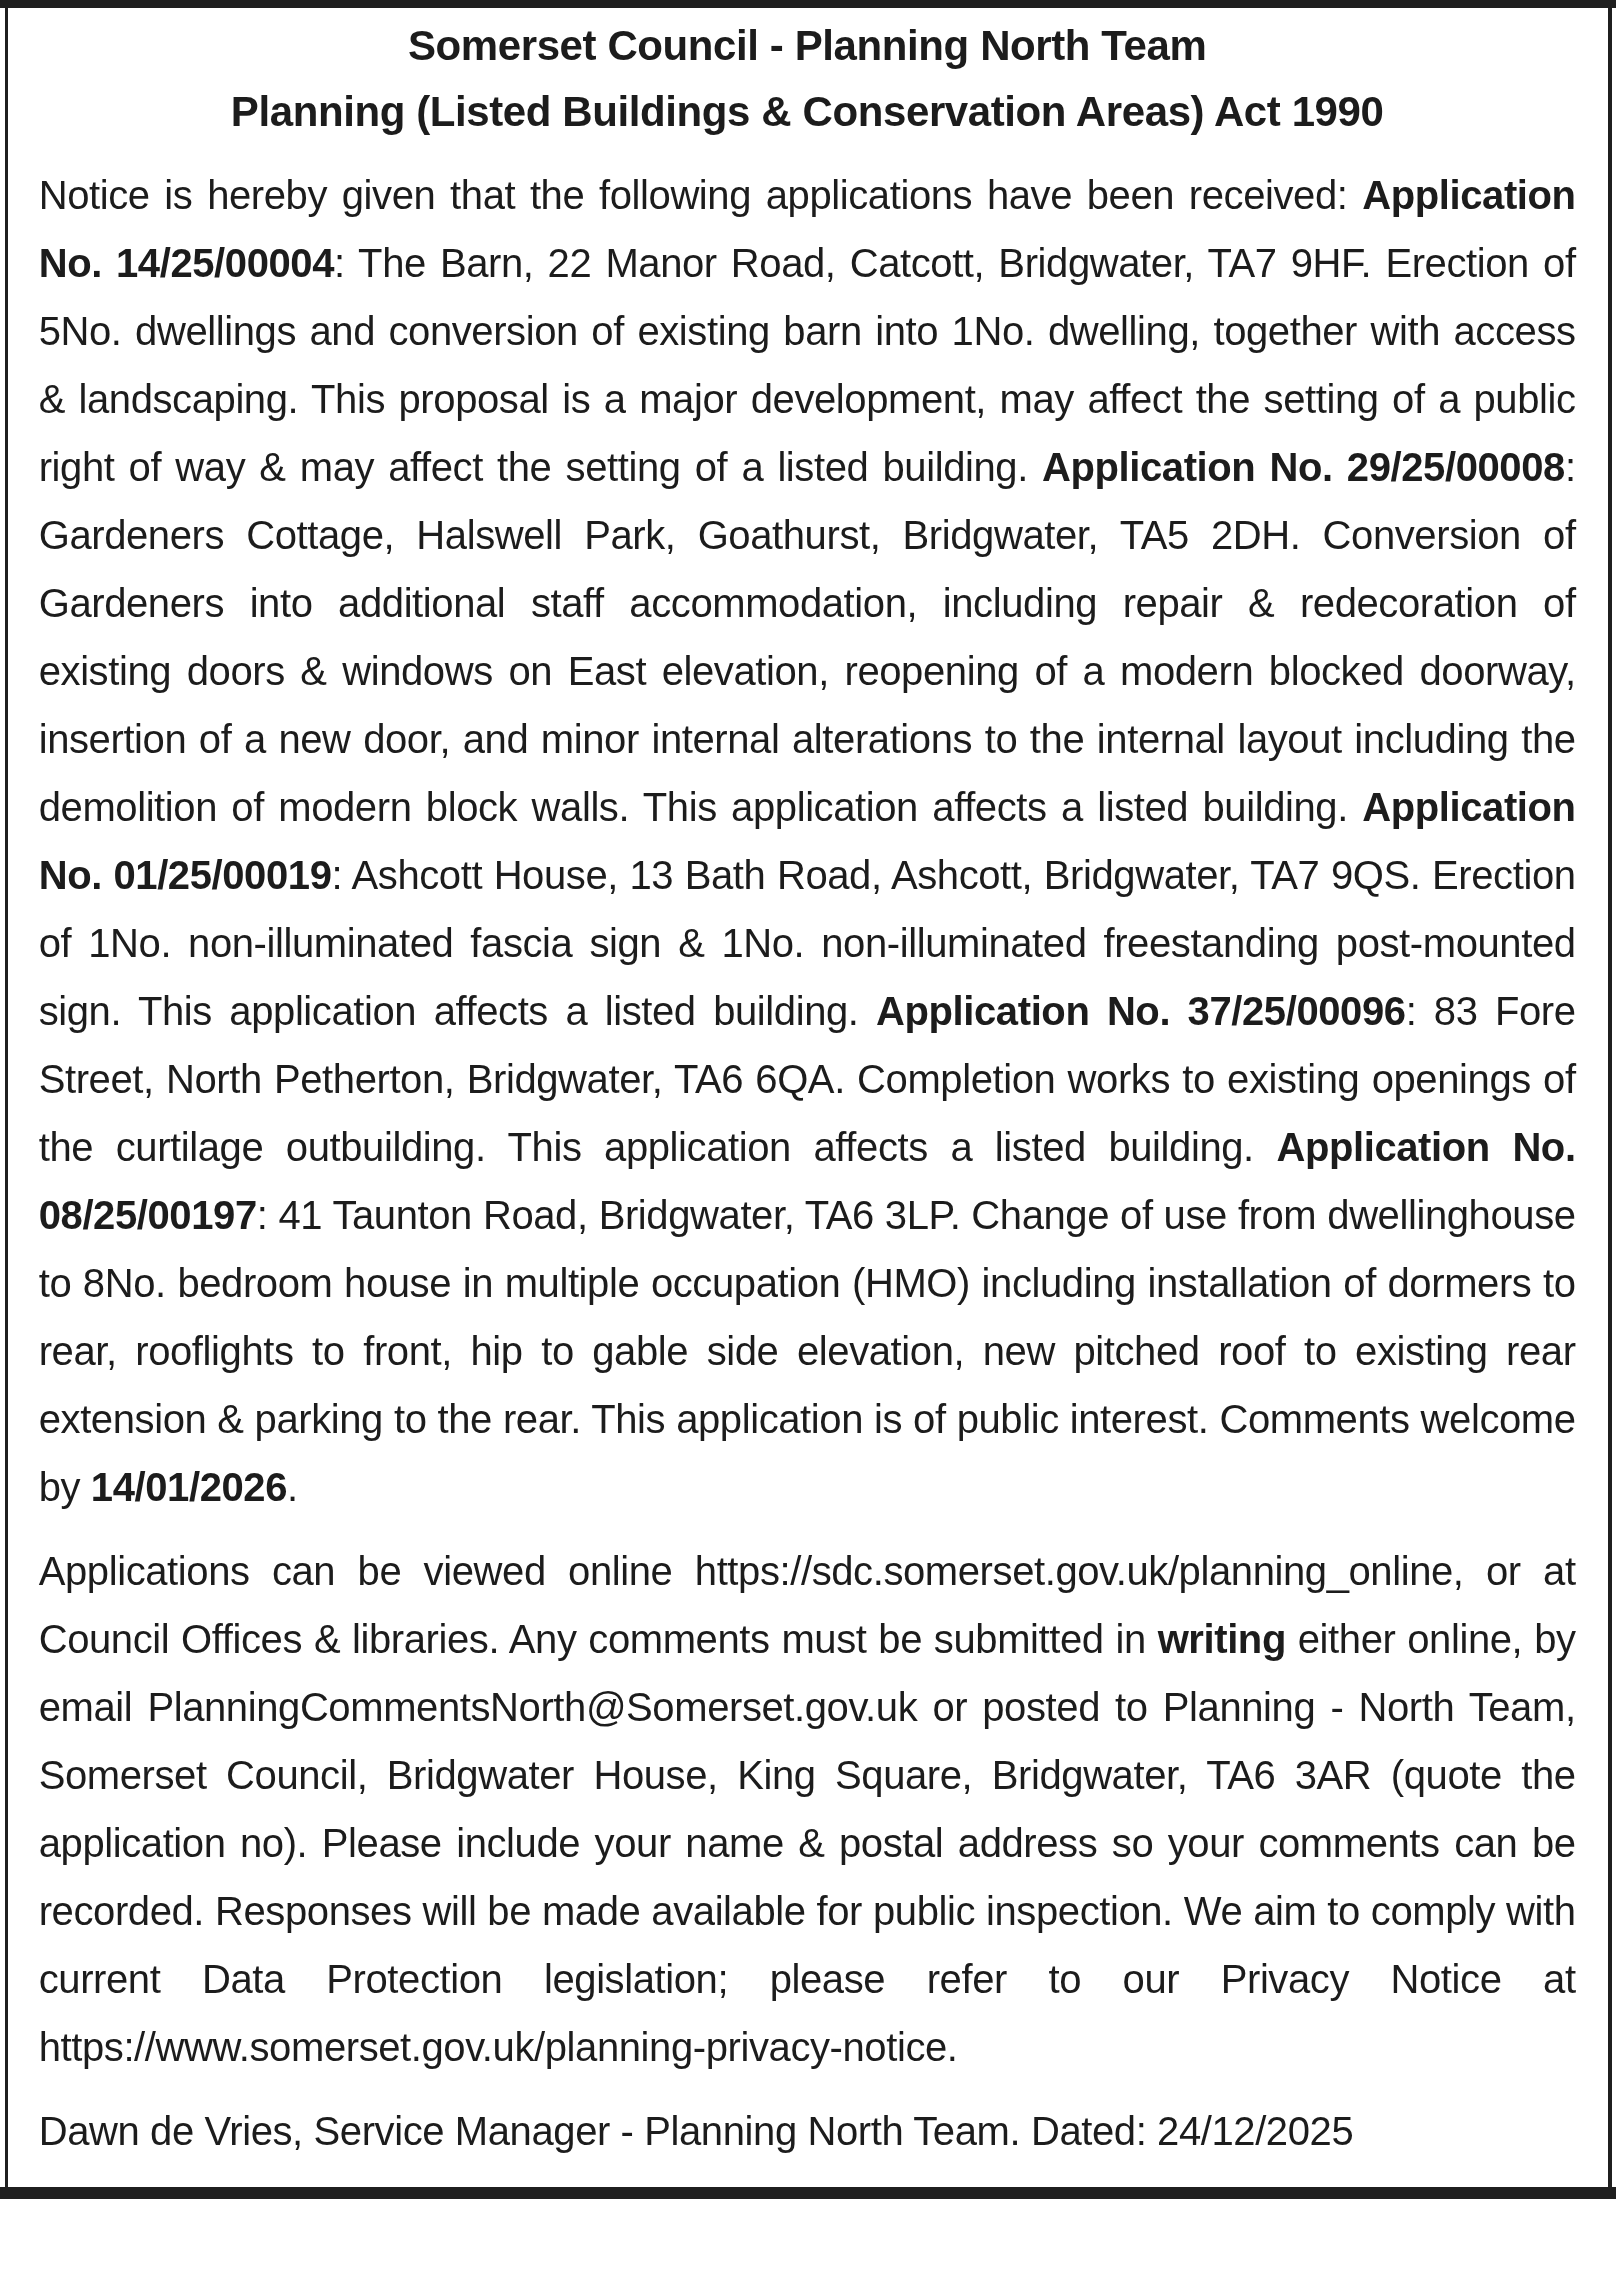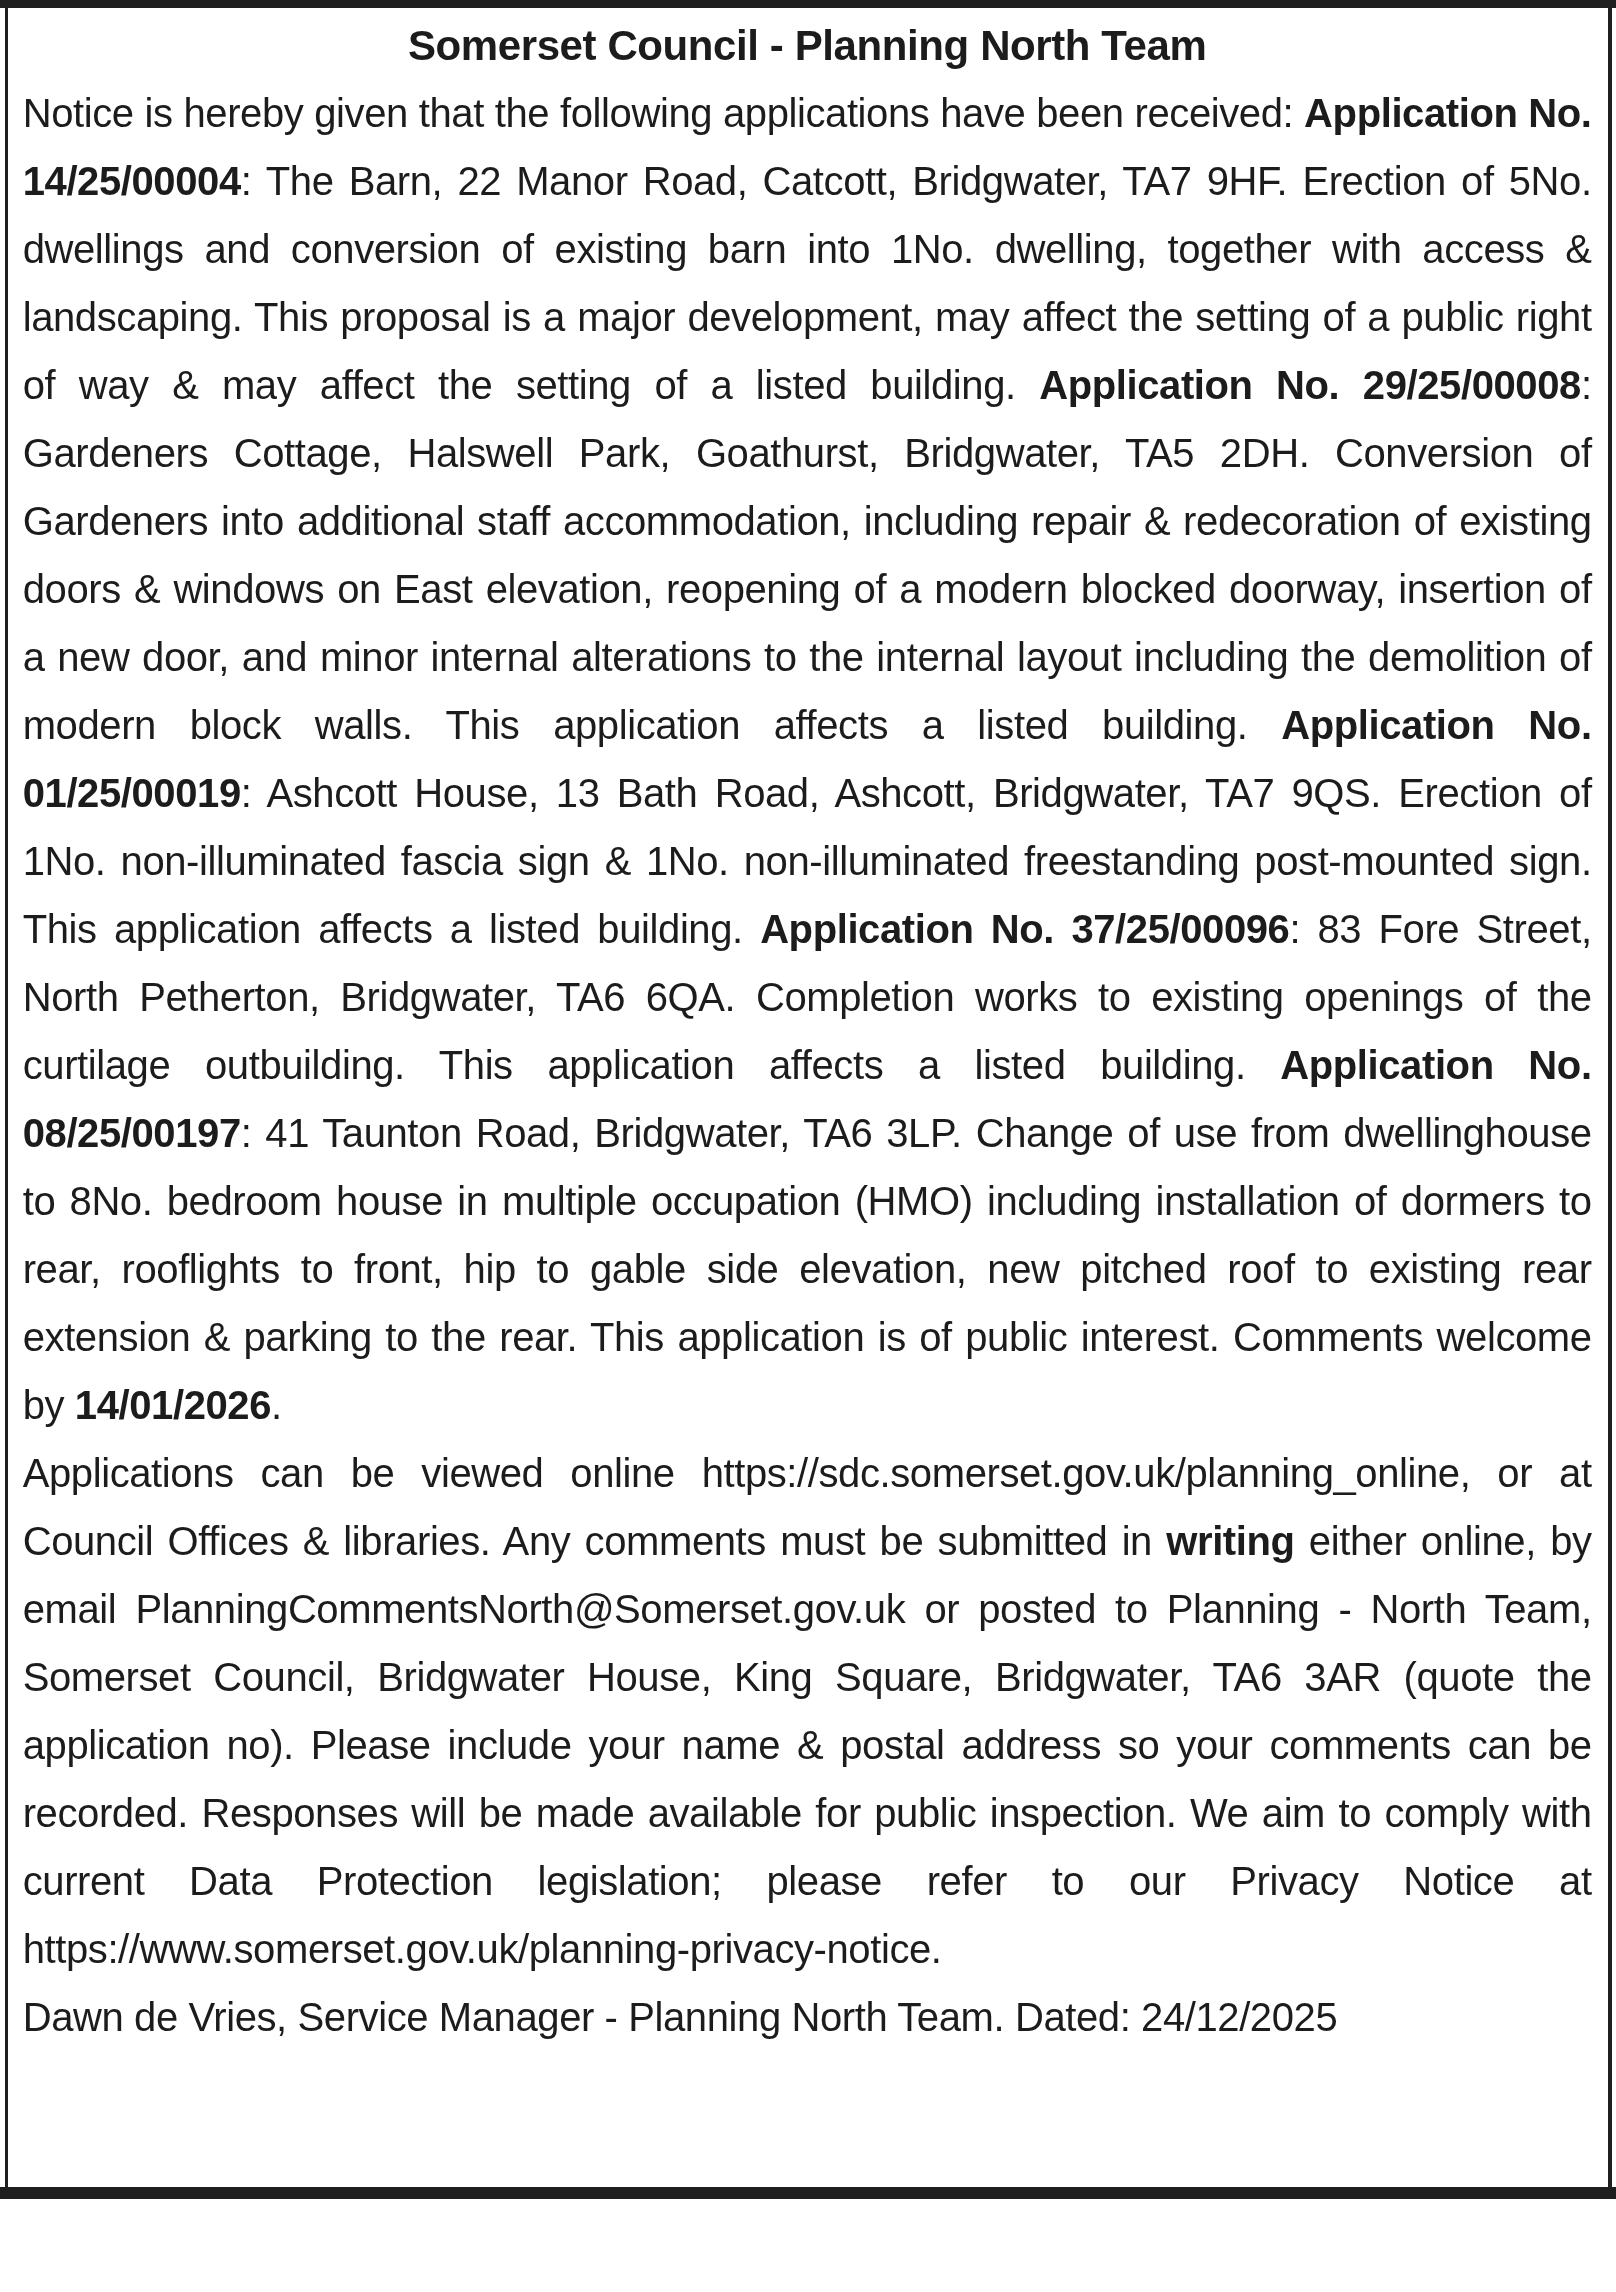--- a/index.html
+++ b/index.html
@@ -45,38 +45,39 @@
     font-size: 42px;
     line-height: 66px;
     letter-spacing: -0.4px;
   }
   .notice-body {
     font-size: 40px;
     line-height: 68px;
     letter-spacing: -0.4px;
   }
   .notice-body p {
-    margin: 0;
+    margin: 16px;
     text-align: justify;
   }
   .notice-body p.left {
     text-align: left;
   }
   .notice-body b {
     font-weight: bold;
   }
 </style>
 </head>
 <body>
 
 <div class="page">
   <div class="bar top"></div>
   <div class="notice">
     <div class="notice-header" id="notice-header">
         <div>Somerset Council - Planning North Team</div>
+        <div>Planning (Listed Buildings &amp; Conservation Areas) Act 1990</div>
       </div>
     <div class="notice-body" id="notice-body">
         <p><span>Notice is hereby given that the following applications have been received: </span><b>Application No. 14/25/00004</b><span>: The Barn, 22 Manor Road, Catcott, Bridgwater, TA7 9HF. Erection of 5No. dwellings and conversion of existing barn into 1No. dwelling, together with access &amp; landscaping. This proposal is a major development, may affect the setting of a public right of way &amp; may affect the setting of a listed building. </span><b>Application No. 29/25/00008</b><span>: Gardeners Cottage, Halswell Park, Goathurst, Bridgwater, TA5 2DH. Conversion of Gardeners into additional staff accommodation, including repair &amp; redecoration of existing doors &amp; windows on East elevation, reopening of a modern blocked doorway, insertion of a new door, and minor internal alterations to the internal layout including the demolition of modern block walls. This application affects a listed building. </span><b>Application No. 01/25/00019</b><span>: Ashcott House, 13 Bath Road, Ashcott, Bridgwater, TA7 9QS. Erection of 1No. non-illuminated fascia sign &amp; 1No. non-illuminated freestanding post-mounted sign. This application affects a listed building. </span><b>Application No. 37/25/00096</b><span>: 83 Fore Street, North Petherton, Bridgwater, TA6 6QA. Completion works to existing openings of the curtilage outbuilding. This application affects a listed building. </span><b>Application No. 08/25/00197</b><span>: 41 Taunton Road, Bridgwater, TA6 3LP. Change of use from dwellinghouse to 8No. bedroom house in multiple occupation (HMO) including installation of dormers to rear, rooflights to front, hip to gable side elevation, new pitched roof to existing rear extension &amp; parking to the rear. This application is of public interest. Comments welcome by </span><b>14/01/2026</b><span>.</span></p>
         <p><span>Applications can be viewed online https://sdc.somerset.gov.uk/planning_online, or at Council Offices &amp; libraries. Any comments must be submitted in </span><b>writing</b><span> either online, by email PlanningCommentsNorth@Somerset.gov.uk or posted to Planning - North Team, Somerset Council, Bridgwater House, King Square, Bridgwater, TA6 3AR (quote the application no). Please include your name &amp; postal address so your comments can be recorded. Responses will be made available for public inspection. We aim to comply with current Data Protection legislation; please refer to our Privacy Notice at https://www.somerset.gov.uk/planning-privacy-notice.</span></p>
         <p class="left"><span>Dawn de Vries, Service Manager - Planning North Team. Dated: 24/12/2025</span></p>
       </div>
   </div>
   <div class="bar bottom"></div>
 </div>
 

